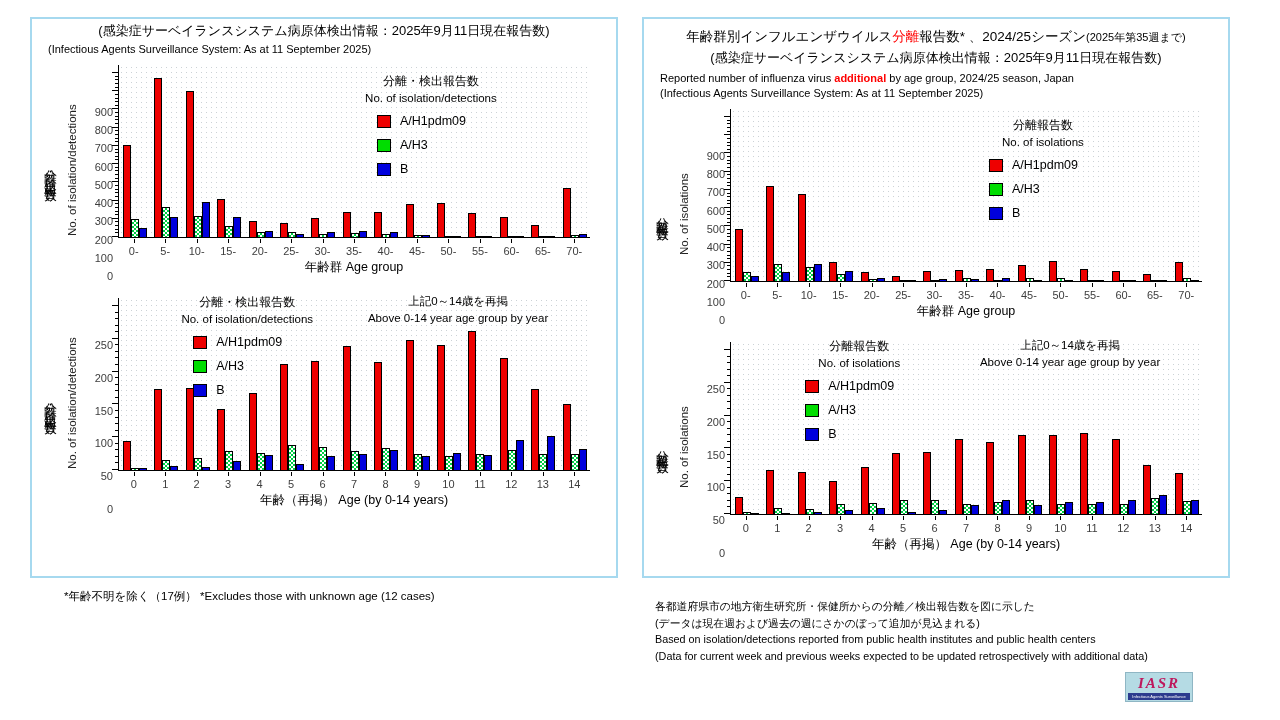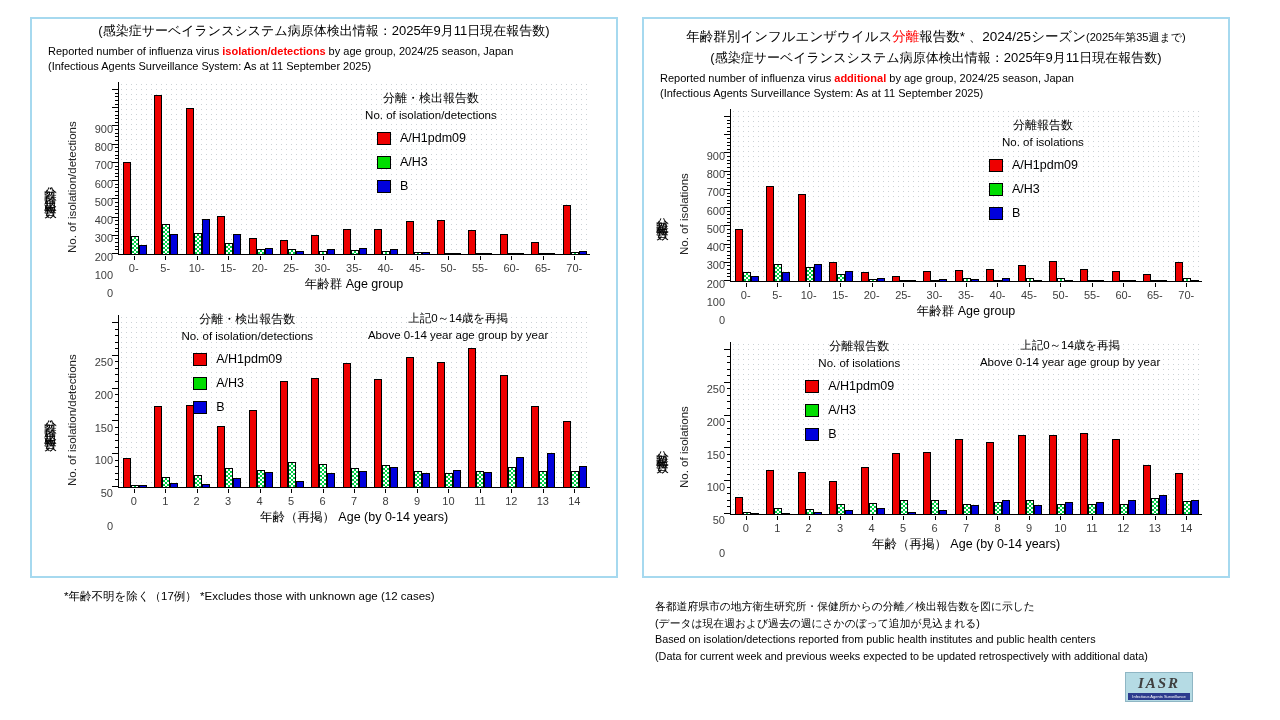--- a/index.html
+++ b/index.html
@@ -52,31 +52,30 @@
   .annot{position:absolute;text-align:center;z-index:2;}
   .an-jp{font-size:11.5px;}
   .an-en{font-size:11.5px;margin-top:3px;}
 
   .footnote-left{position:absolute;left:64px;top:589px;font-size:11.5px;white-space:nowrap;}
   .notes-right{position:absolute;left:655px;top:598px;font-size:10.8px;line-height:16.5px;white-space:nowrap;}
 
   .logo{position:absolute;left:1125px;top:672px;width:68px;height:30px;background:#b5dbe4;
         border:1px solid #8fb6c4;box-sizing:border-box;text-align:center;}
   .logo-main{font-family:"Liberation Serif","DejaVu Serif",serif;font-style:italic;font-weight:bold;
-             font-size:15px;color:#404040;letter-spacing:2px;line-height:20px;}
+             font-size:15px;color:#be185d;letter-spacing:2px;line-height:20px;}
   .logo-strip{height:7px;margin:0 2px;background:#2c3b8e;color:#fff;font-size:4px;line-height:7px;overflow:hidden;}
 </style>
 </head>
 <body>
 
 <div class="page">
 
   <div class="panel left">
     <div class="t2">(感染症サーベイランスシステム病原体検出情報：2025年9月11日現在報告数)</div>
-    <div class="te"><span>Reported number of influenza virus </span><span class="red">isolation/detections</span><span> by age group, 2024/25 season, Japan</span></div>
     <div class="te2">(Infectious Agents Surveillance System: As at 11 September 2025)</div>
     <div class="chart">
         <div class="ylab-jp">分離・検出報告数</div>
         <div class="ylab-en">No. of isolation/detections</div>
         <div class="yaxis">
           <div class="ylbl" style="bottom: -6px;">0</div>
           <div class="ylbl" style="bottom: 12.2222px;">100</div>
           <div class="ylbl" style="bottom: 30.4444px;">200</div>
           <div class="ylbl" style="bottom: 48.6667px;">300</div>
           <div class="ylbl" style="bottom: 66.8889px;">400</div>

